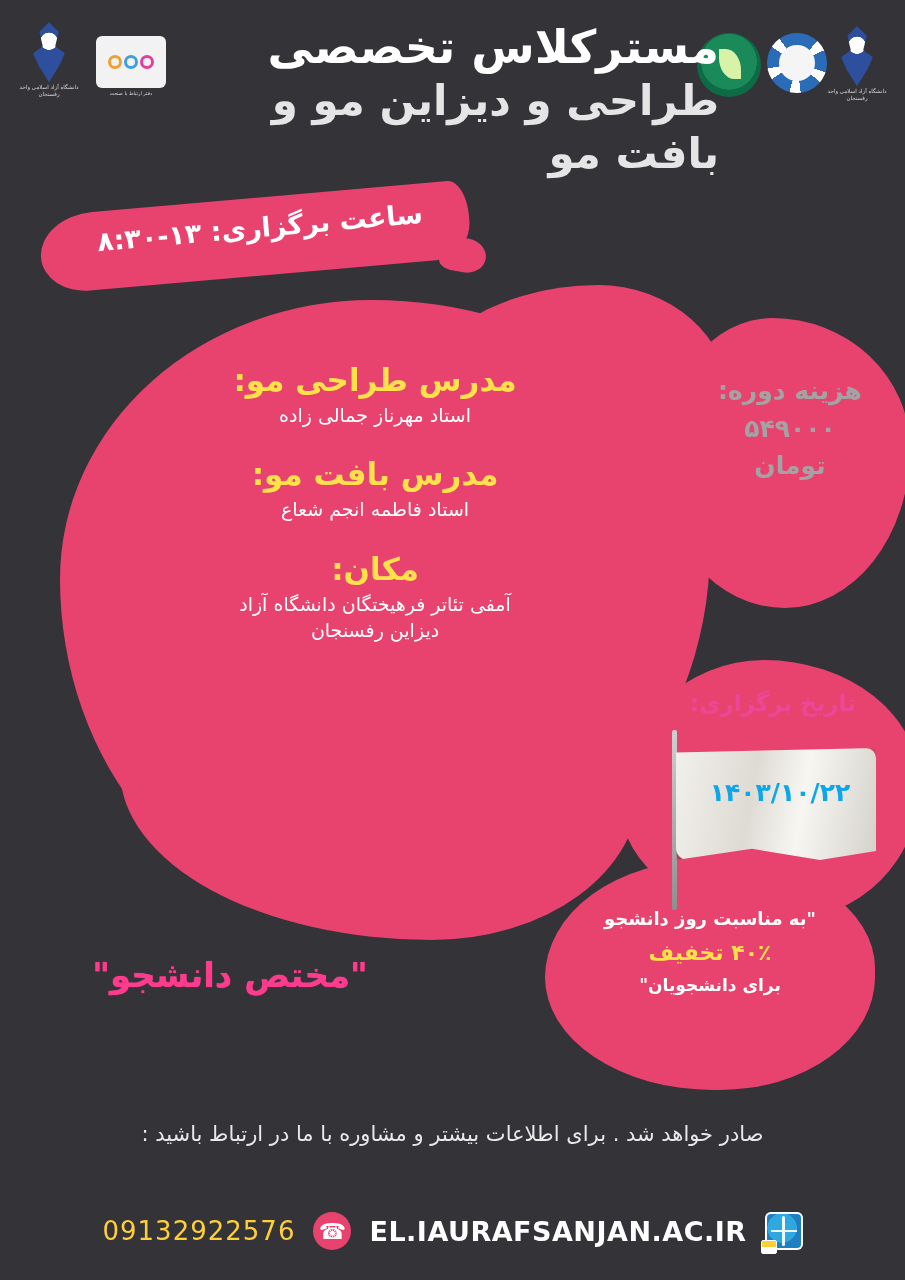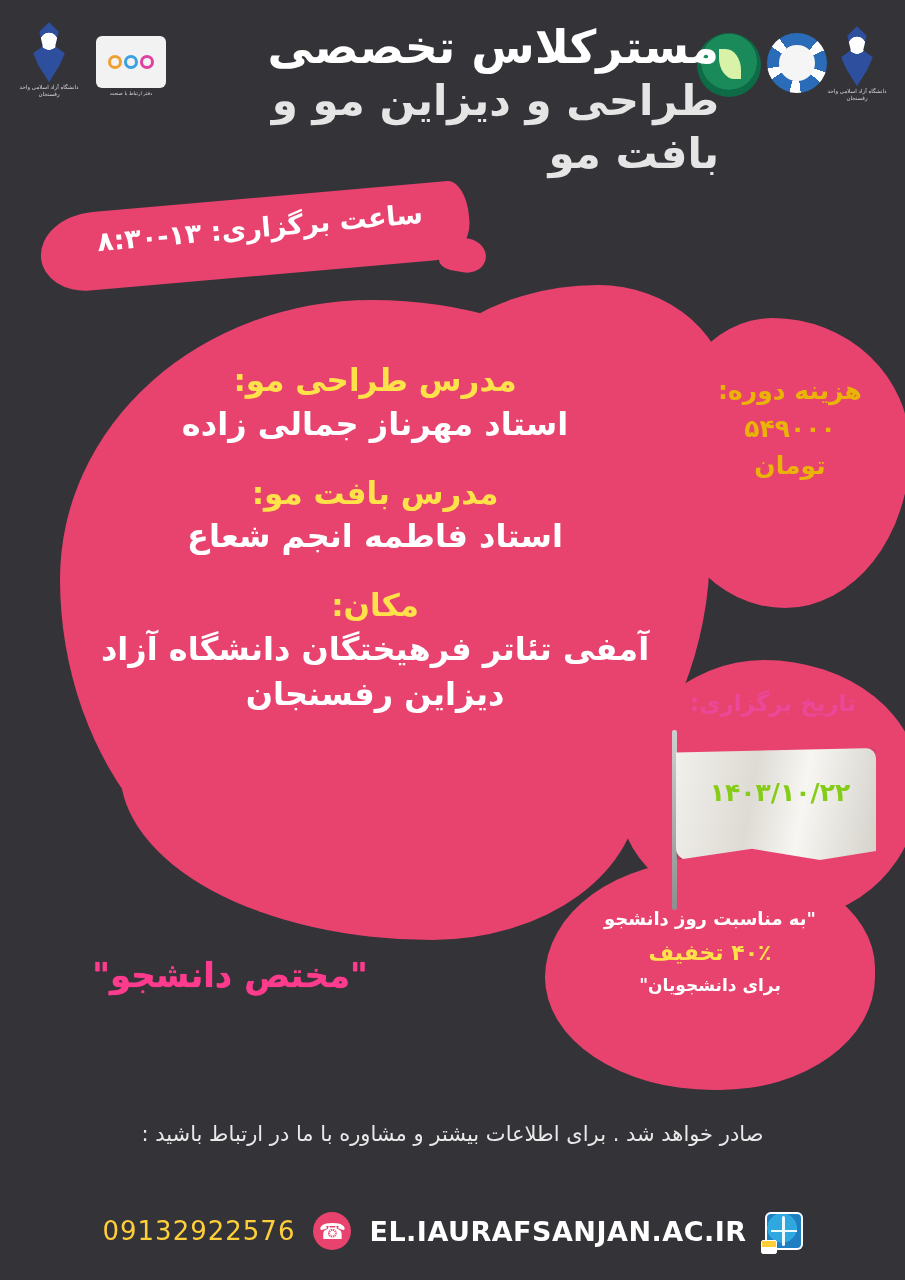--- a/index.html
+++ b/index.html
@@ -141,28 +141,28 @@
   }
 
   .main-text {
     position: absolute; left: 90px; top: 360px; width: 570px;
     direction: rtl; text-align: center;
   }
   .lbl {
     color: #ffe24a; font-size: 31px; font-weight: bold; line-height: 1.35;
   }
   .val {
-    color: #ffffff; font-size: 32px; font-weight: bold; line-height: 1.4;
+    color: #ffffff; font-size: 19px; font-weight: normal; line-height: 1.4;
     margin-bottom: 26px;
   }
   .val.last { margin-bottom: 0; }
 
   .price-text {
     position: absolute; left: 690px; top: 372px; width: 200px;
-    color: #eab308; font-size: 25px; font-weight: bold; line-height: 1.5;
+    color: #a3a3a3; font-size: 25px; font-weight: bold; line-height: 1.5;
     text-align: center; direction: rtl;
   }
 
   .date-label {
     position: absolute; left: 648px; top: 690px; width: 250px;
     color: #ec4899; font-size: 23px; font-weight: bold; text-align: center; direction: rtl;
   }
 
   
   .flag-pole {
@@ -172,21 +172,21 @@
   }
   .flag-cloth {
     position: absolute; left: 676px; top: 748px; width: 200px; height: 112px;
     background: linear-gradient(100deg, #f2f0ec 0%, #dedbd4 38%, #f7f6f2 62%, #d5d2cb 100%);
     border-radius: 4px 10px 6px 12px;
     clip-path: polygon(0 4%, 100% 0%, 100% 92%, 72% 100%, 38% 90%, 0 100%);
     box-shadow: 0 2px 6px rgba(0,0,0,.35);
   }
   .flag-date {
     position: absolute; left: 690px; top: 778px; width: 180px;
-    color: #84cc16; font-size: 25px; font-weight: bold; text-align: center;
+    color: #0ea5e9; font-size: 25px; font-weight: bold; text-align: center;
     direction: ltr; letter-spacing: 1px;
   }
 
   .discount-block {
     position: absolute; left: 560px; top: 905px; width: 300px;
     text-align: center; direction: rtl;
   }
   .disc-1 { color:#ffffff; font-size: 18px; font-weight: bold; line-height: 1.6; }
   .disc-2 { color:#ffe24a; font-size: 22px; font-weight: bold; line-height: 1.7; }
   .disc-3 { color:#ffffff; font-size: 17px; font-weight: bold; line-height: 1.7; }

